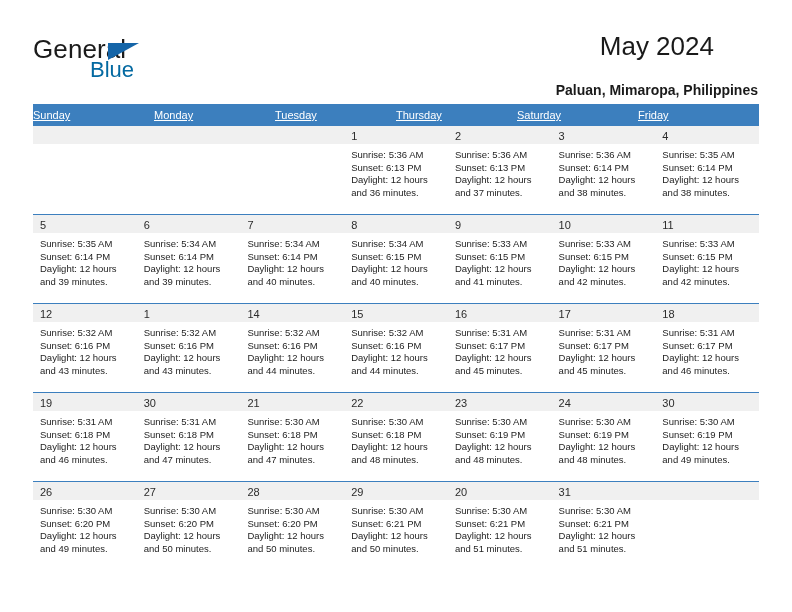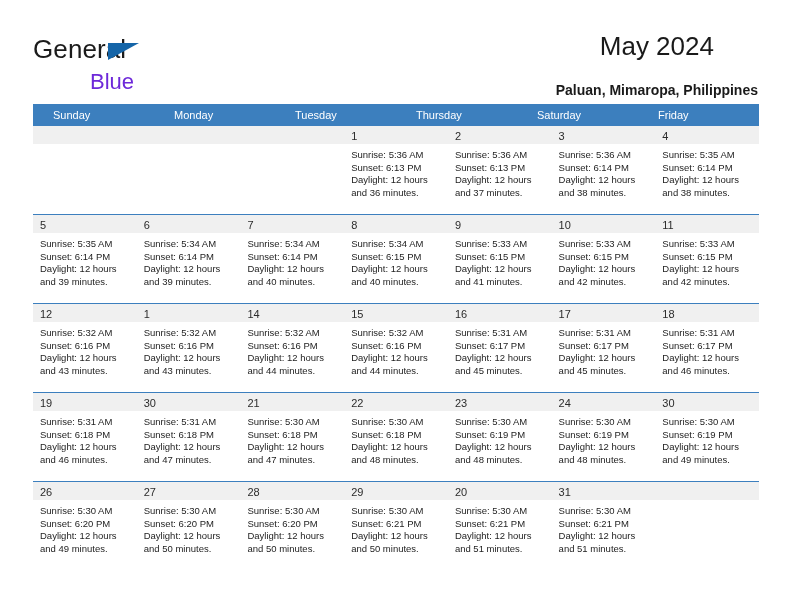--- a/index.html
+++ b/index.html
@@ -52,23 +52,23 @@
     left: 75px;
     top: 9px;
     width: 0;
     height: 0;
     border-left: 31px solid #1565a8;
     border-bottom: 17px solid transparent;
   }
   .brand-blue {
     position: absolute;
     left: 57px;
-    top: 35px;
+    top: 23px;
     font-size: 22px;
-    color: #6d28d9;
+    color: #0369a1;
     font-family: "Liberation Sans", sans-serif;
   }
 
   .title-block {
     position: absolute;
     right: 34px;
     top: 30px;
     text-align: center;
   }
   .cal-title {
@@ -99,24 +99,25 @@
     display: flex;
     width: 100%;
     background: #3c7fbe;
     height: 22px;
   }
   .weekday {
     flex: 1 1 0;
     color: #ffffff;
     font-size: 11px;
     line-height: 22px;
-    padding-left: 20px;
+    padding-left: 0;
     box-sizing: border-box;
     white-space: nowrap;
     overflow: hidden;
+    text-decoration: underline;
   }
 
   .week {
     display: flex;
     width: 100%;
     border-top: 1px solid #3c7fbe;
     box-sizing: border-box;
   }
   .week:first-of-type {
     border-top: none;

